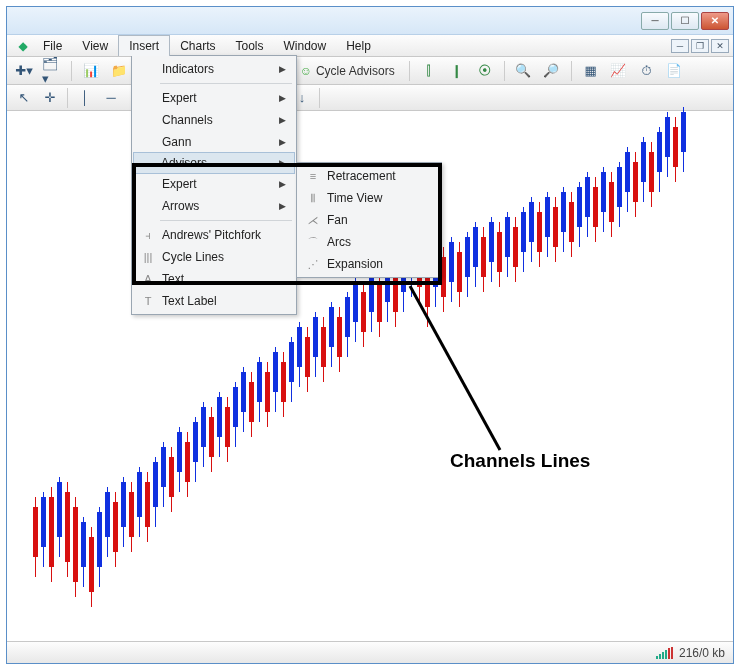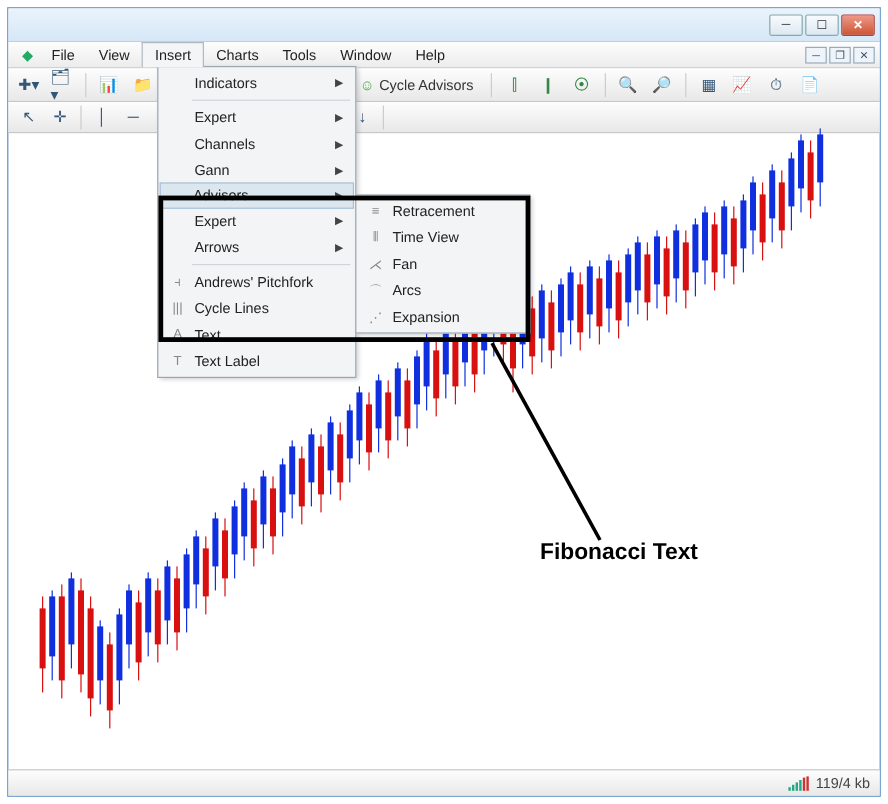--- a/index.html
+++ b/index.html
@@ -469,21 +469,21 @@
 
   <div class="statusbar">
     <div class="conn-bars">
         <span></span>
         <span></span>
         <span></span>
         <span></span>
         <span></span>
         <span></span>
       </div>
-    <span>119/4 kb</span>
+    <span>216/0 kb</span>
   </div>
 
 </div>
 
 <div class="dropdown" id="dropdown">
     <div class="dd-row">
       <span class="ico"></span>
       <span>Indicators</span>
       <span class="arrow">▶</span>
     </div>
@@ -557,13 +557,13 @@
       <span class="ico">⋰</span>
       <span>Expansion</span>
     </div>
   </div>
 
 <div class="highlight-box hb1"></div>
 
 <svg class="annotation-line" style="left:0;top:0;width:740px;height:670px;pointer-events:none">
   <line x1="410" y1="286" x2="500" y2="450" stroke="#000" stroke-width="3"></line>
 </svg>
-<div class="annotation-text" style="left:450px;top:450px">Fibonacci Text</div>
+<div class="annotation-text" style="left:450px;top:450px">Channels Lines</div>
 
 </body></html>

